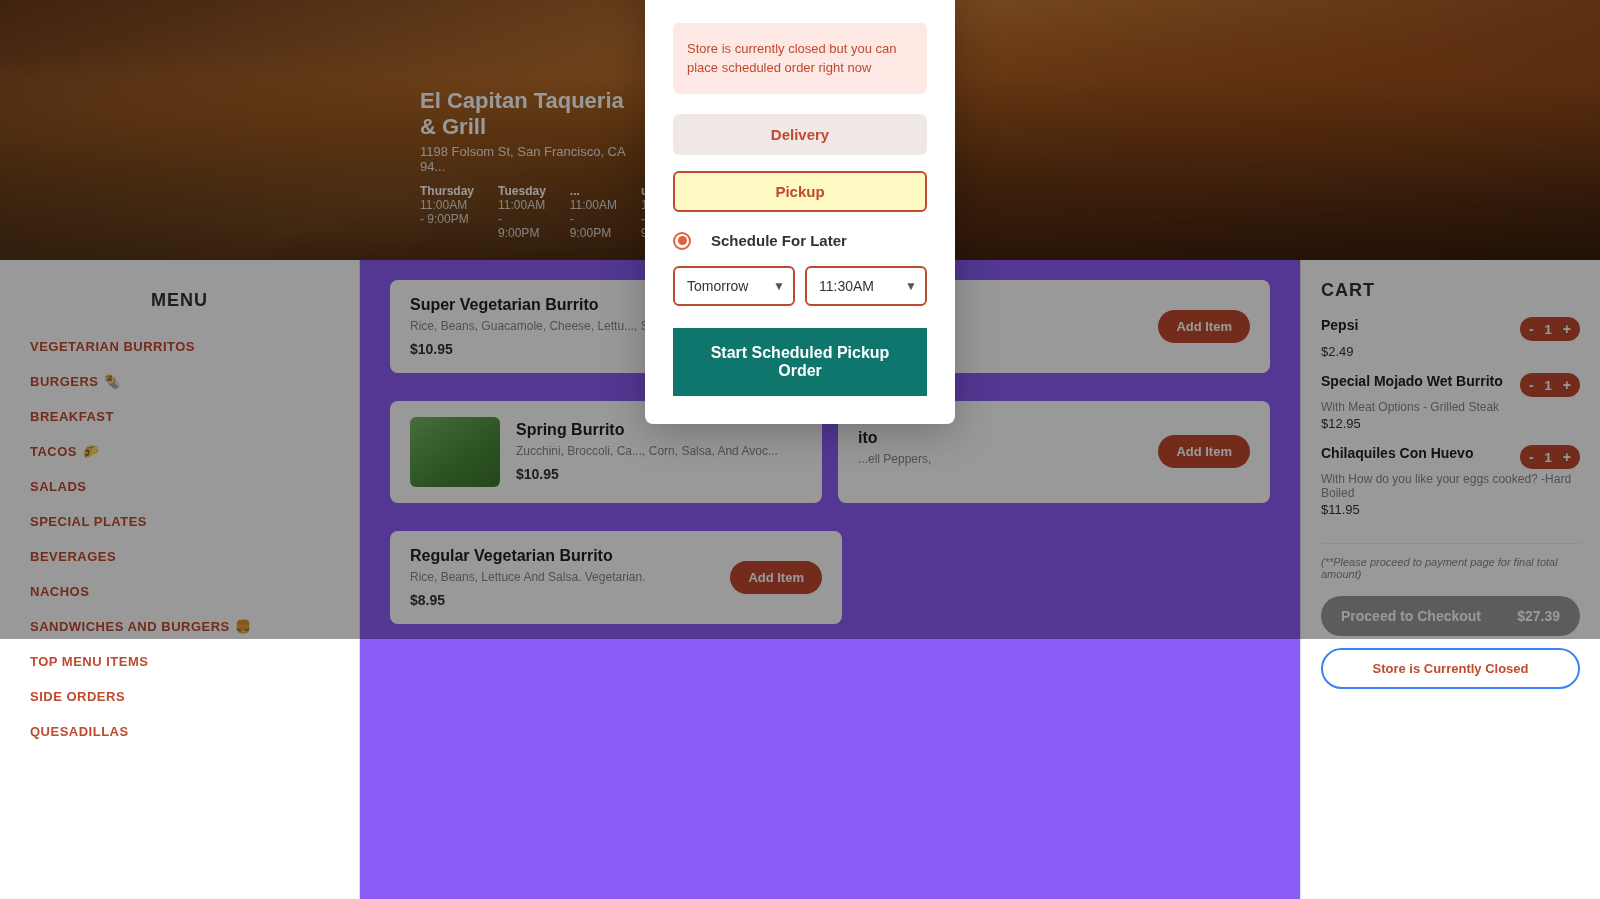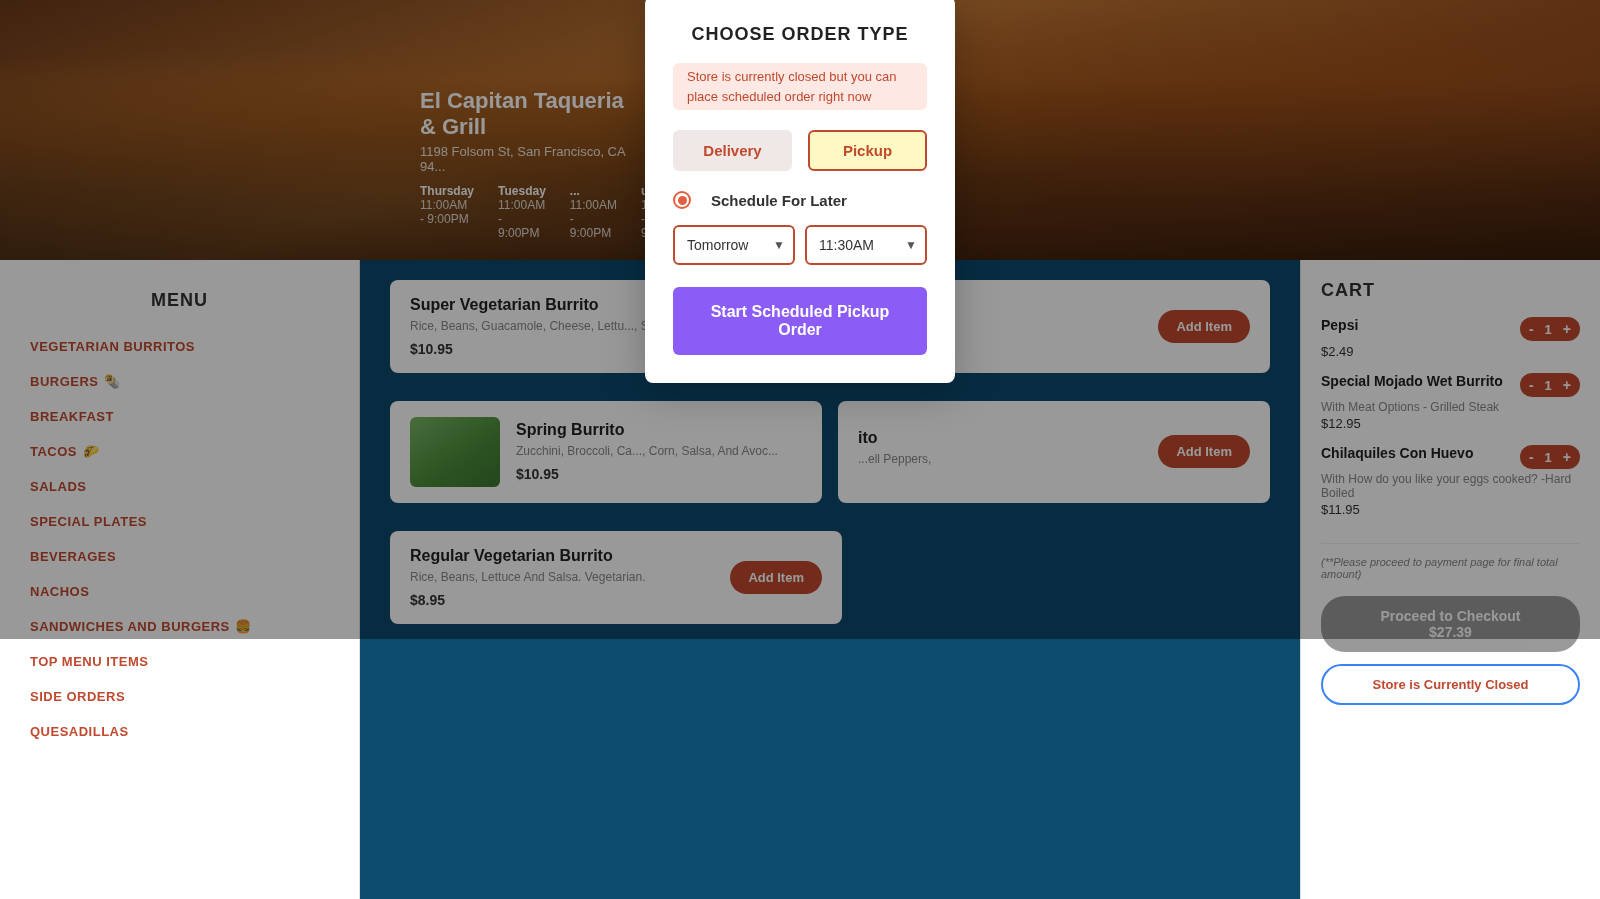--- a/index.html
+++ b/index.html
@@ -82,21 +82,21 @@
       font-weight: 600;
       color: #c04a2f;
       letter-spacing: 0.5px;
       cursor: pointer;
       display: flex; align-items: flex-start; gap: 6px;
     }
 
     
     .content-area {
       flex: 1;
-      background: #0c4a6e;
+      background: #8b5cf6;
       overflow-y: auto;
       padding: 20px 30px;
     }
     .menu-item-row {
       background: white;
       border-radius: 8px;
       padding: 16px 20px;
       margin-bottom: 14px;
       display: flex;
       align-items: center;
@@ -157,21 +157,21 @@
     }
     .cart-item-sub { font-size: 12px; color: #888; margin-bottom: 2px; }
     .cart-item-price { font-size: 13px; color: #333; font-weight: 500; }
     .cart-divider { border: none; border-top: 1px solid #eee; margin: 12px 0; }
     .cart-note { font-size: 11px; color: #888; font-style: italic; margin-bottom: 16px; }
     .checkout-btn {
       background: #888; color: white;
       border: none; border-radius: 24px;
       padding: 12px 20px; font-size: 14px; font-weight: 600;
       display: flex; justify-content: space-between; align-items: center;
-      cursor: pointer; margin-bottom: 12px; opacity: 0.85; flex-direction: column;
+      cursor: pointer; margin-bottom: 12px; opacity: 0.85;
     }
     .store-closed-btn {
       background: white; color: #c04a2f;
       border: 2px solid #3b82f6; border-radius: 24px;
       padding: 11px 20px; font-size: 13px; font-weight: 600;
       cursor: pointer; text-align: center;
     }
 
     
     .modal-overlay {
@@ -191,28 +191,29 @@
       box-shadow: 0 8px 40px rgba(0,0,0,0.25);
     }
     .modal-title {
       font-size: 18px; font-weight: 800; color: #222;
       text-align: center; letter-spacing: 1px;
       margin-bottom: 18px;
     }
     .modal-notice {
       background: #fde8e4;
       border-radius: 6px;
-      padding: 4px 14px;
+      padding: 16px 14px;
       font-size: 13px; color: #c04a2f; font-weight: 500;
       line-height: 1.5;
       margin-bottom: 20px;
     }
     .order-type-tabs {
       display: flex; gap: 16px;
       margin-bottom: 20px;
+      flex-direction: column;
     }
     .order-tab {
       flex: 1; padding: 10px;
       border-radius: 6px; font-size: 15px; font-weight: 600;
       cursor: pointer; text-align: center;
       border: 2px solid transparent;
     }
     .order-tab.delivery {
       background: #f0e8e6; color: #c04a2f;
       border-color: transparent;
@@ -247,22 +248,22 @@
       font-size: 14px; color: #333;
       appearance: none; background: white;
       cursor: pointer; font-weight: 500;
     }
     .select-arrow {
       position: absolute; right: 10px; top: 50%; transform: translateY(-50%);
       pointer-events: none; color: #555; font-size: 12px;
     }
     .start-order-btn {
       width: 100%; padding: 16px;
-      background: #8b5cf6; color: white;
-      border: none; border-radius: 6px;
+      background: #0f766e; color: white;
+      border: none; border-radius: 0;
       font-size: 16px; font-weight: 600;
       cursor: pointer; text-align: center;
     }
 
     
     .page-wrapper {
       width: 1600px;
       height: 899px;
       position: relative;
       overflow: hidden;

